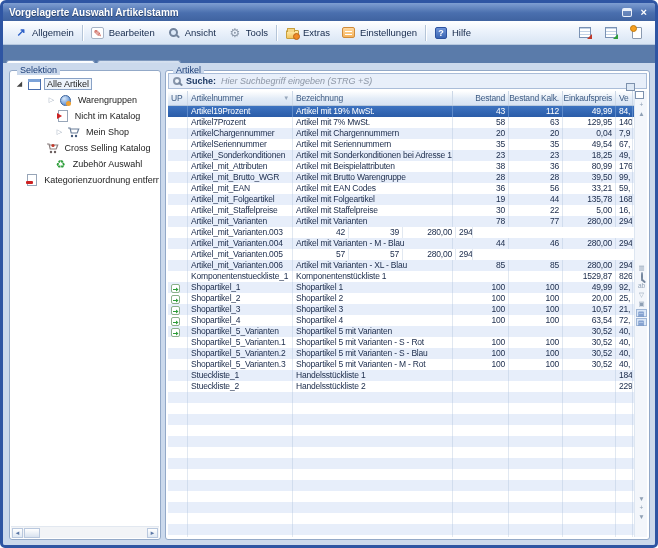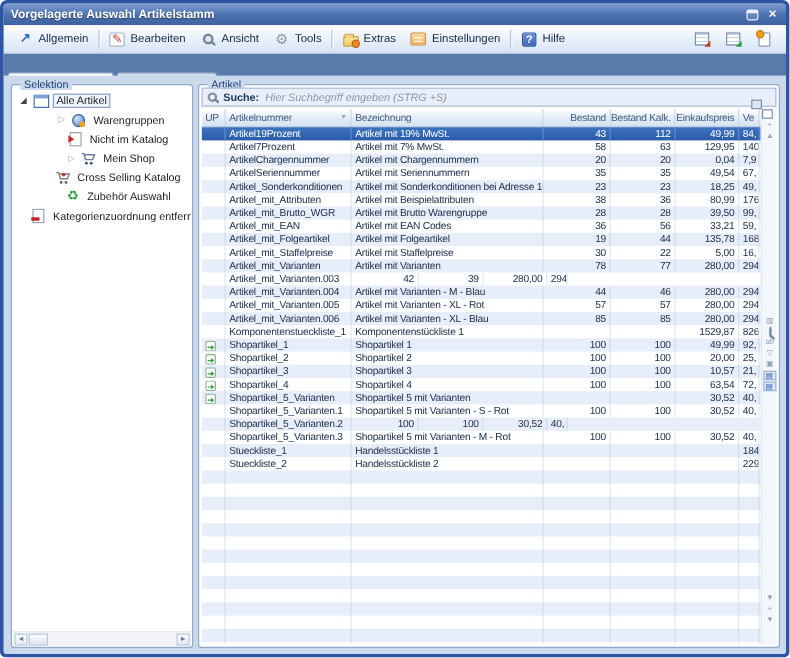--- a/index.html
+++ b/index.html
@@ -436,21 +436,20 @@
     <span class="cell c-nr">Artikel_mit_Varianten.004</span>
     <span class="cell c-bez">Artikel mit Varianten - M - Blau</span>
     <span class="cell c-b num">44</span>
     <span class="cell c-bk num">46</span>
     <span class="cell c-ek num">280,00</span>
     <span class="cell c-ve num">294</span>
   </div>
             <div class="grow">
     <span class="cell c-up"></span>
     <span class="cell c-nr">Artikel_mit_Varianten.005</span>
-    <span class="cell c-bez">Artikel mit Varianten - XL - Rot</span>
     <span class="cell c-b num">57</span>
     <span class="cell c-bk num">57</span>
     <span class="cell c-ek num">280,00</span>
     <span class="cell c-ve num">294</span>
   </div>
             <div class="grow stripe">
     <span class="cell c-up"></span>
     <span class="cell c-nr">Artikel_mit_Varianten.006</span>
     <span class="cell c-bez">Artikel mit Varianten - XL - Blau</span>
     <span class="cell c-b num">85</span>
@@ -532,20 +531,21 @@
     <span class="cell c-nr">Shopartikel_5_Varianten.1</span>
     <span class="cell c-bez">Shopartikel 5 mit Varianten - S - Rot</span>
     <span class="cell c-b num">100</span>
     <span class="cell c-bk num">100</span>
     <span class="cell c-ek num">30,52</span>
     <span class="cell c-ve num">40,</span>
   </div>
             <div class="grow stripe">
     <span class="cell c-up"></span>
     <span class="cell c-nr">Shopartikel_5_Varianten.2</span>
+    <span class="cell c-bez">Shopartikel 5 mit Varianten - S - Blau</span>
     <span class="cell c-b num">100</span>
     <span class="cell c-bk num">100</span>
     <span class="cell c-ek num">30,52</span>
     <span class="cell c-ve num">40,</span>
   </div>
             <div class="grow">
     <span class="cell c-up"></span>
     <span class="cell c-nr">Shopartikel_5_Varianten.3</span>
     <span class="cell c-bez">Shopartikel 5 mit Varianten - M - Rot</span>
     <span class="cell c-b num">100</span>

